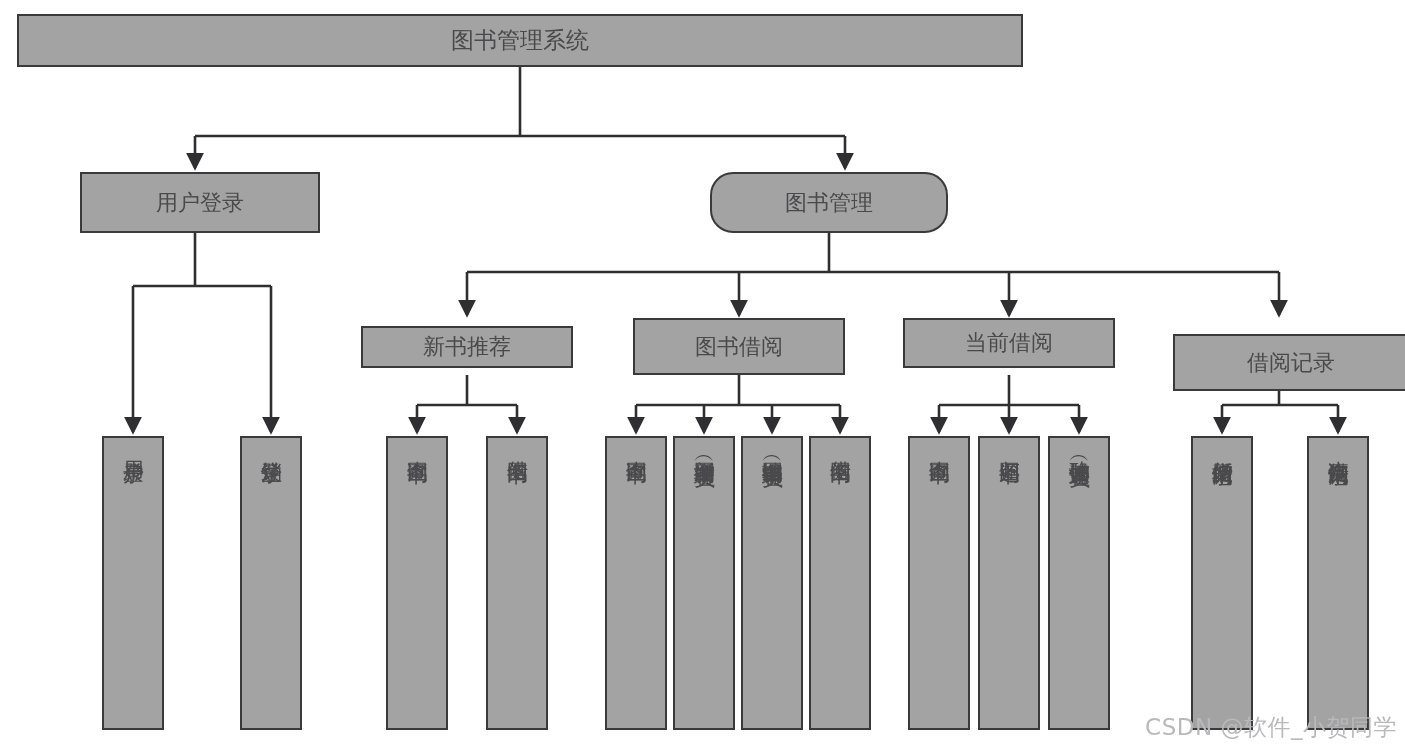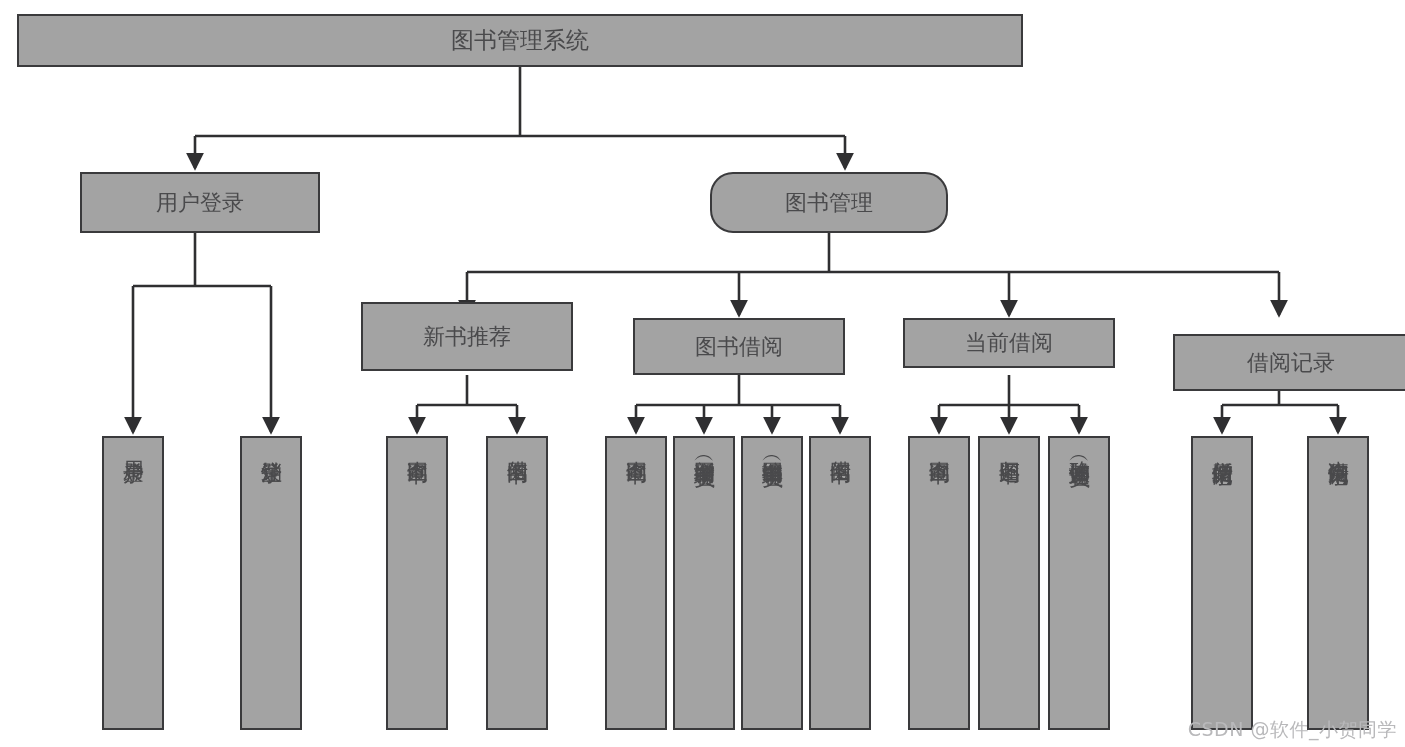--- a/index.html
+++ b/index.html
@@ -63,21 +63,21 @@
     writing-mode: vertical-rl;
     text-orientation: upright;
     font-size: 21px;
     letter-spacing: 1px;
     line-height: 1;
   }
   #watermark {
     position: absolute;
     right: 8px;
     bottom: 4px;
-    font-size: 19px;
+    font-size: 23px;
     color: #b9b9bb;
     letter-spacing: 0.5px;
     white-space: nowrap;
     font-family: "DejaVu Sans", "Liberation Sans", sans-serif;
   }
 </style>
 </head>
 <body>
 
 <div id="diagram-root">
@@ -136,21 +136,21 @@
     <span class="node-label">图书管理系统</span>
   </div>
 
   <div class="node h" style="left:80px; top:172px; width:240px; height:61px;">
     <span class="node-label">用户登录</span>
   </div>
   <div class="node h" style="left:710px; top:172px; width:238px; height:61px;border-radius:23px;">
     <span class="node-label">图书管理</span>
   </div>
 
-  <div class="node h" style="left:361px; top:302px; width:212px; height:69px;">
+  <div class="node h" style="left:361px; top:326px; width:212px; height:42px;">
     <span class="node-label">新书推荐</span>
   </div>
   <div class="node h" style="left:633px; top:318px; width:212px; height:57px;">
     <span class="node-label">图书借阅</span>
   </div>
   <div class="node h" style="left:903px; top:318px; width:212px; height:50px;">
     <span class="node-label">当前借阅</span>
   </div>
   <div class="node h" style="left:1173px; top:326px; width:236px; height:57px;margin-top:8px;">
     <span class="node-label">借阅记录</span>

